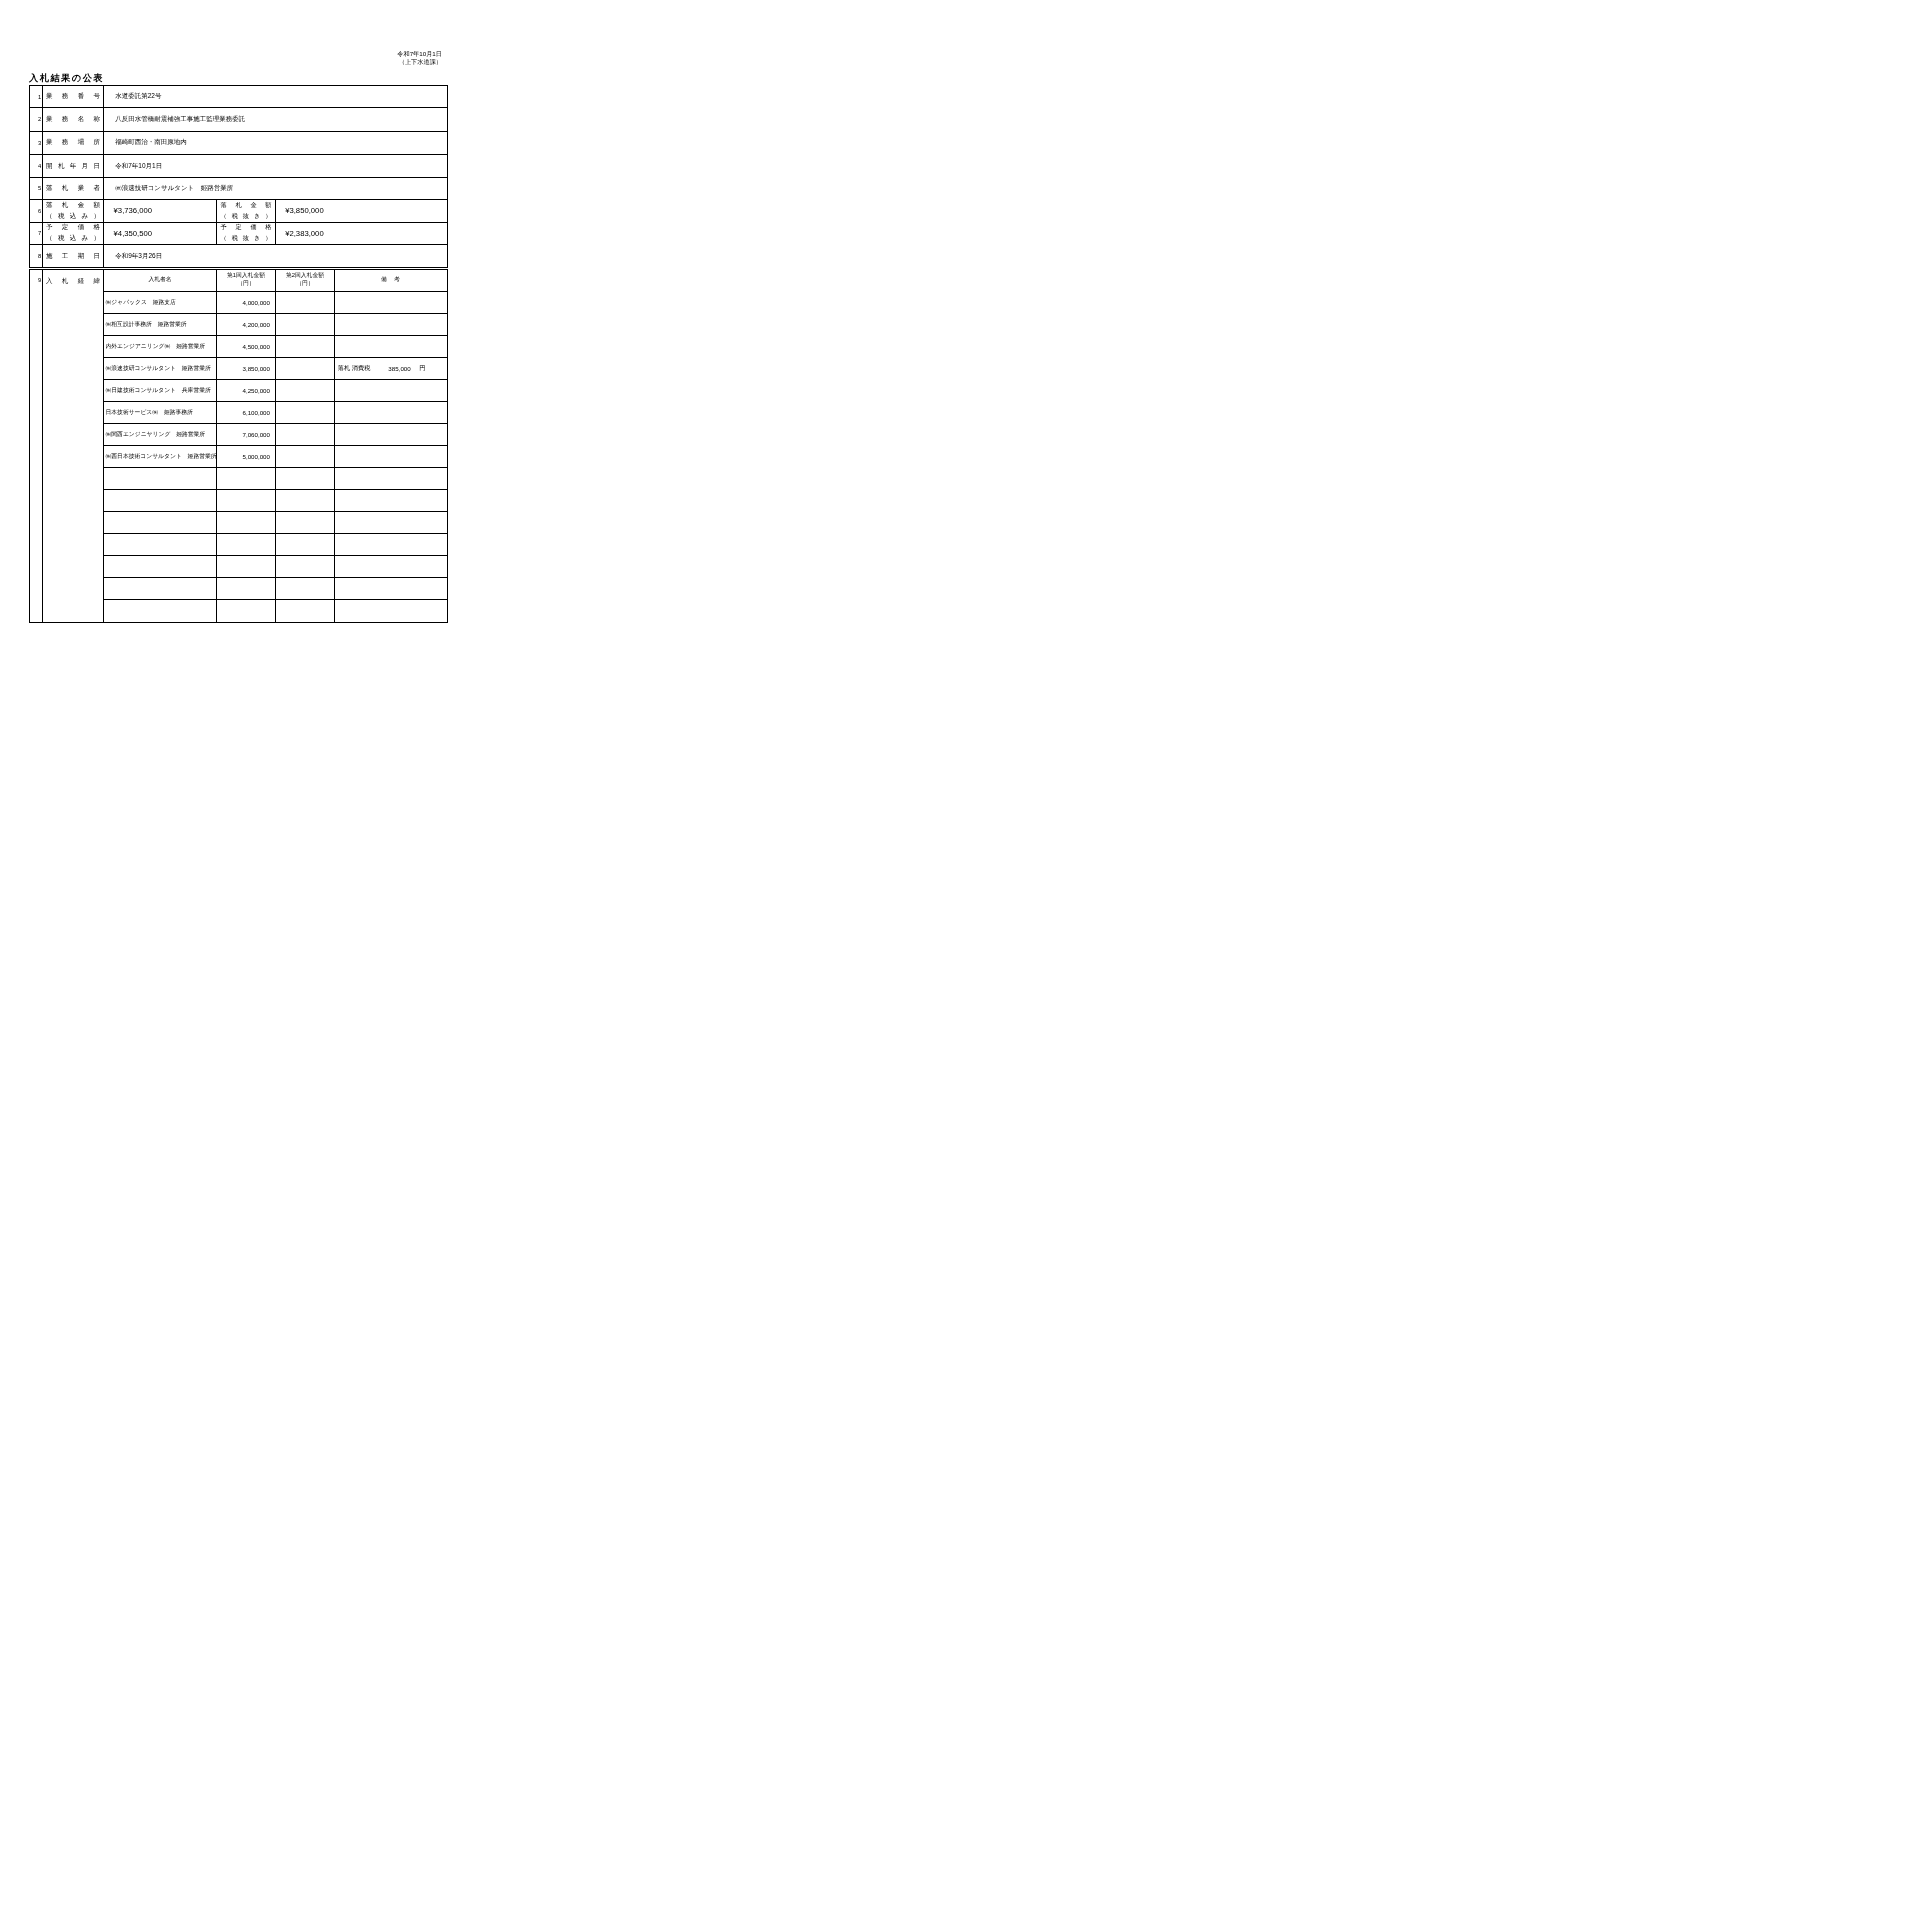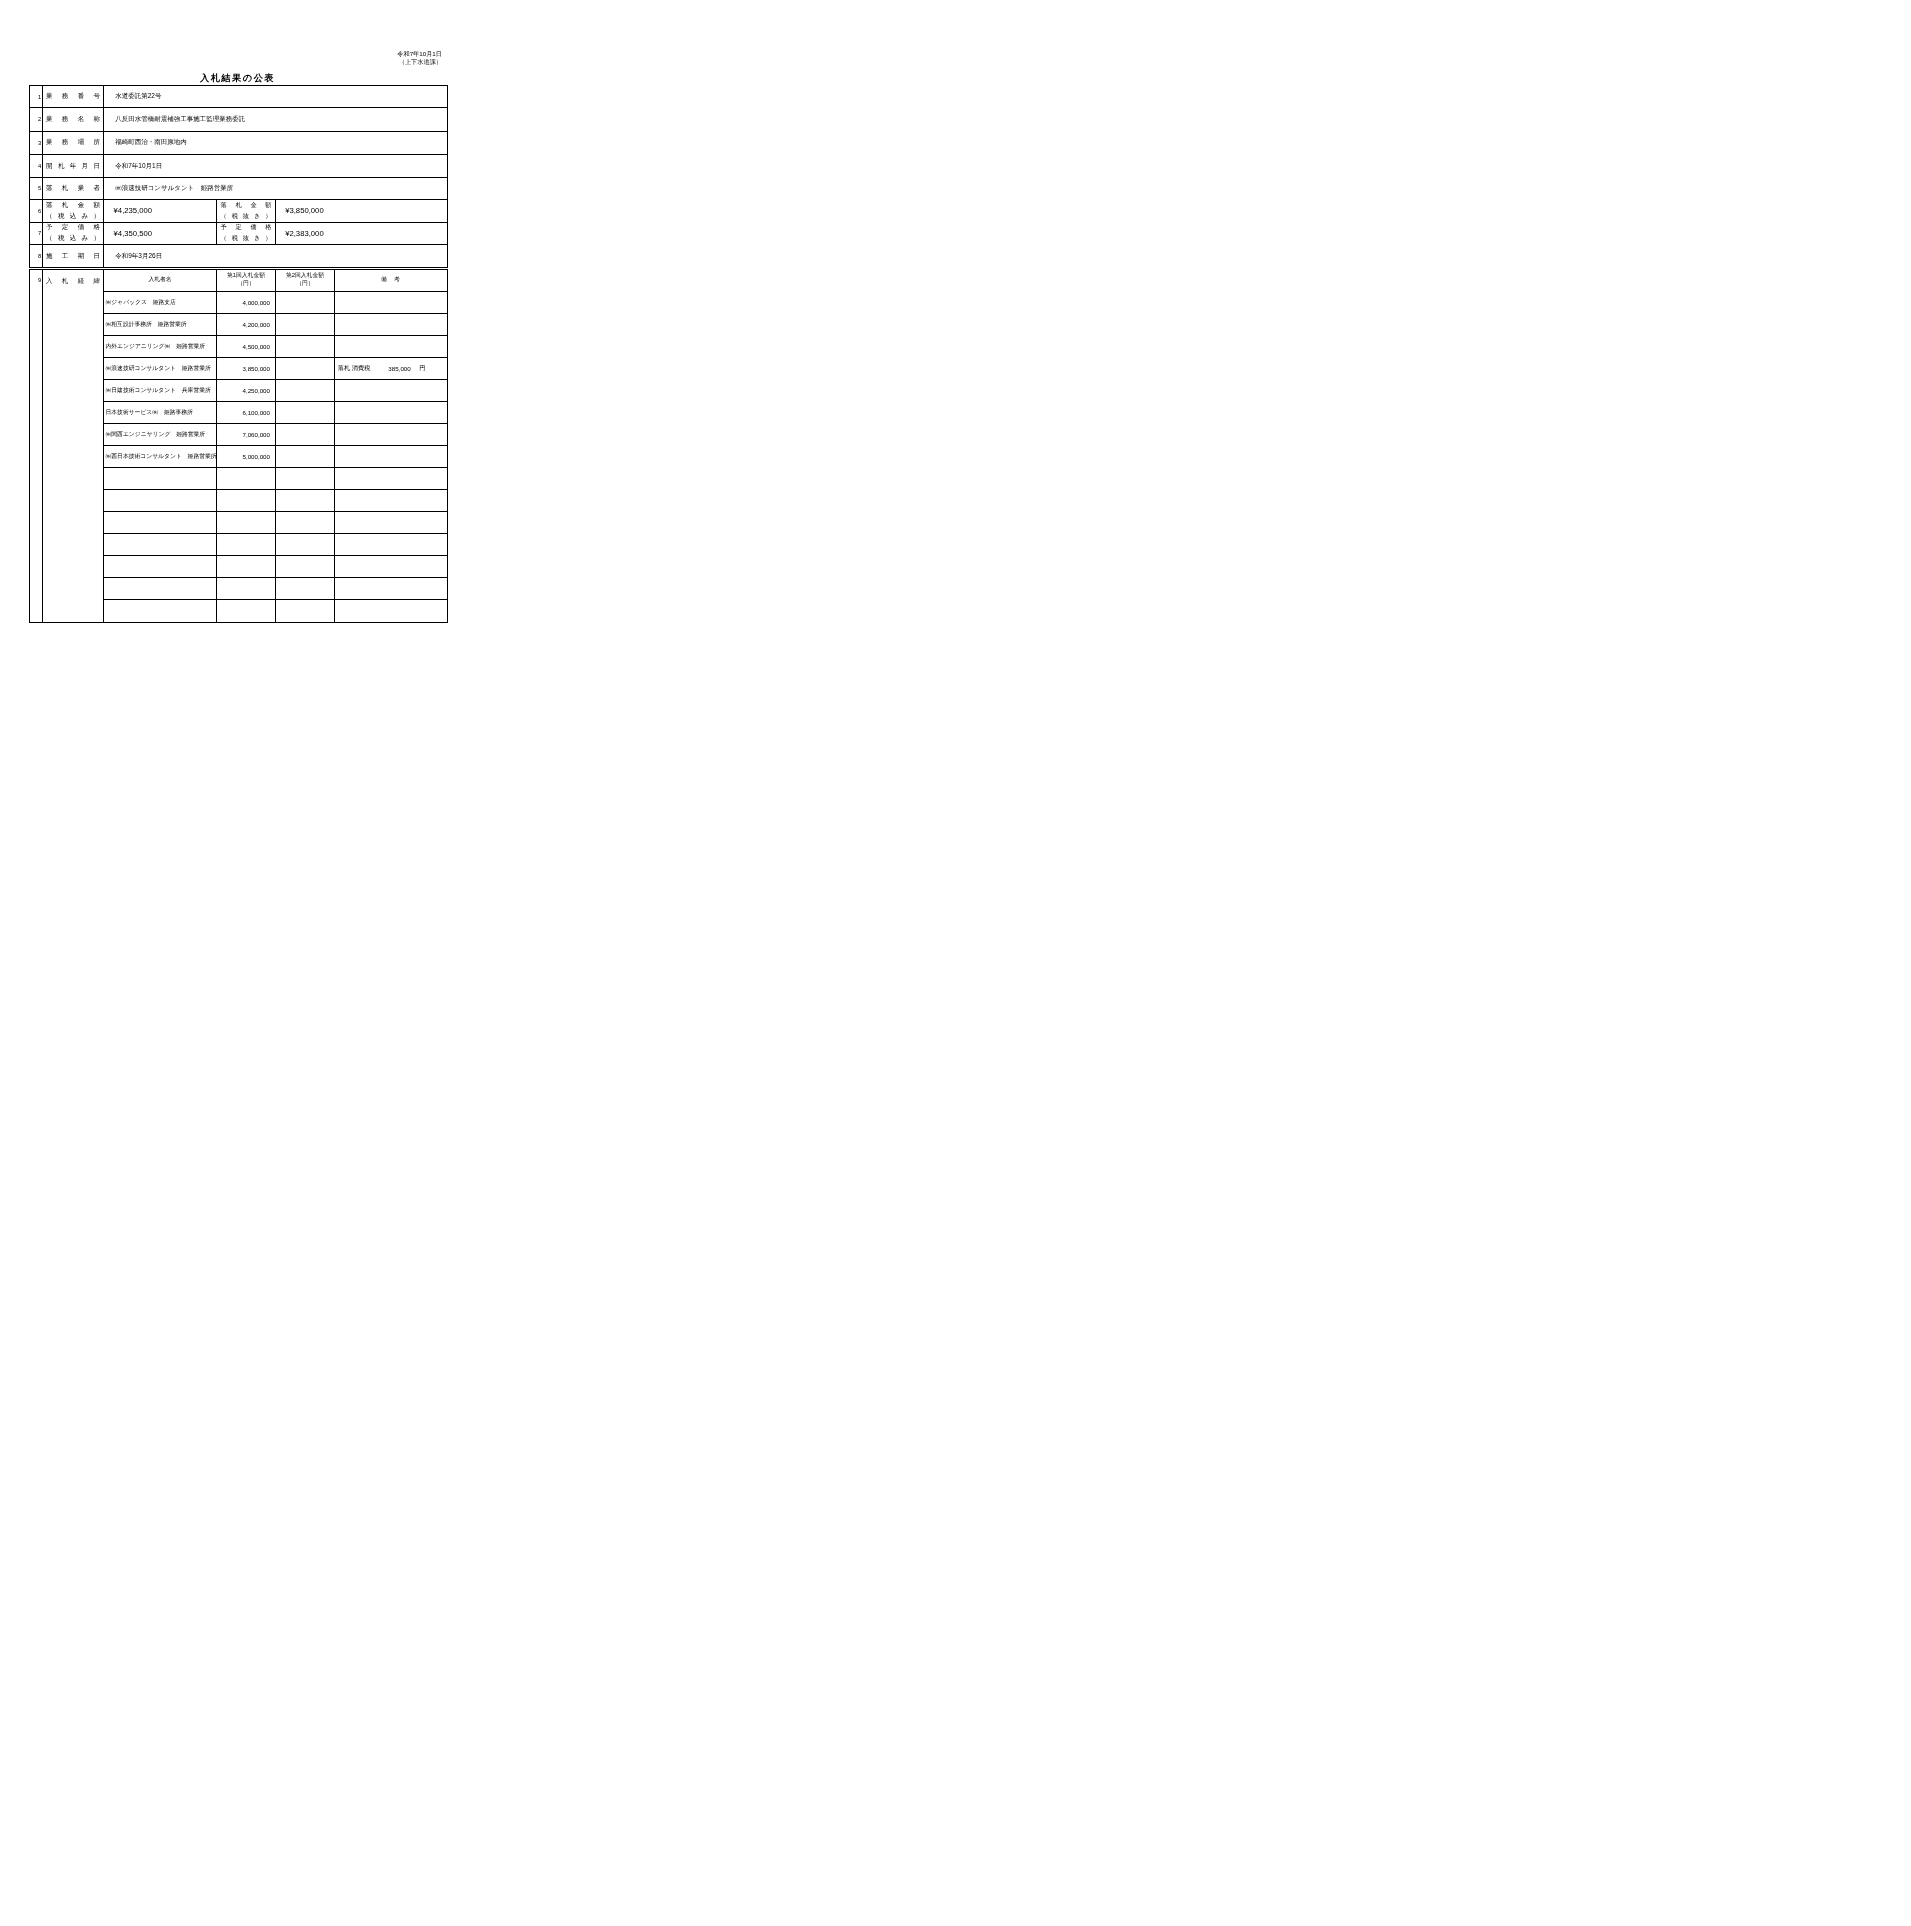--- a/index.html
+++ b/index.html
@@ -1,21 +1,21 @@
 <!DOCTYPE html>
 <html style="font-size:6.2px"><head>
 <meta charset="utf-8">
 <style>
   html,body{margin:0;padding:0;background:#ffffff;color:#000;}
   body{font-family:"Liberation Sans","DejaVu Sans",sans-serif;}
   .sheet{position:relative;width:478px;height:676px;background:#fff;overflow:hidden;}
 
   .date-block{position:absolute;top:50px;right:36px;text-align:right;font-size:6.2px;line-height:1.3;}
 
-  .doc-title{position:absolute;top:72px;left:29px;width:417px;text-align:center;
+  .doc-title{position:absolute;top:72px;left:29px;width:417px;text-align:left;
              font-size:9.2px;font-weight:bold;letter-spacing:1.5px;}
 
   
   .tableA{position:absolute;top:85px;left:29px;width:417px;
           display:grid;border:1.2px solid #000;box-sizing:content-box;
           grid-template-columns:13px 61px 113px 59px 59px 112px;
           grid-template-rows:22px 23.5px 23.5px 23px 21.6px 23px 22.3px 22.3px;}
   .cell{box-sizing:border-box;min-width:0;white-space:nowrap;}
   .bb{border-bottom:1.2px solid #000;}
   .br{border-right:0.4px solid #000;}
@@ -128,21 +128,21 @@
           <span>額</span>
         </div>
       <div class="dist">
           <span>（</span>
           <span>税</span>
           <span>込</span>
           <span>み</span>
           <span>）</span>
         </div>
     </div>
-    <div class="cell a-amt br bb">¥4,235,000</div>
+    <div class="cell a-amt br bb">¥3,736,000</div>
     <div class="cell a-lbl a-lbl2 br bb">
       <div class="dist">
           <span>落</span>
           <span>札</span>
           <span>金</span>
           <span>額</span>
         </div>
       <div class="dist">
           <span>（</span>
           <span>税</span>

